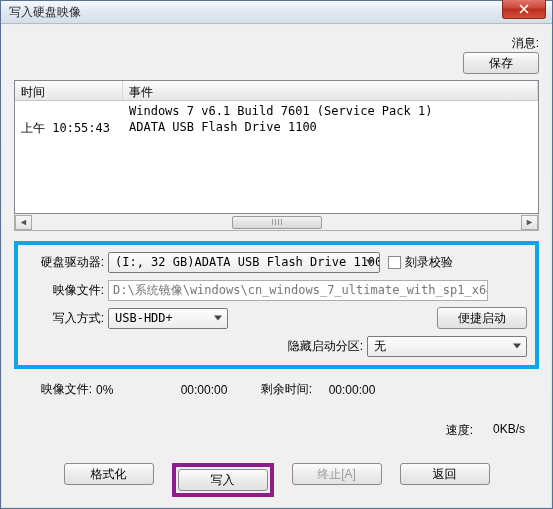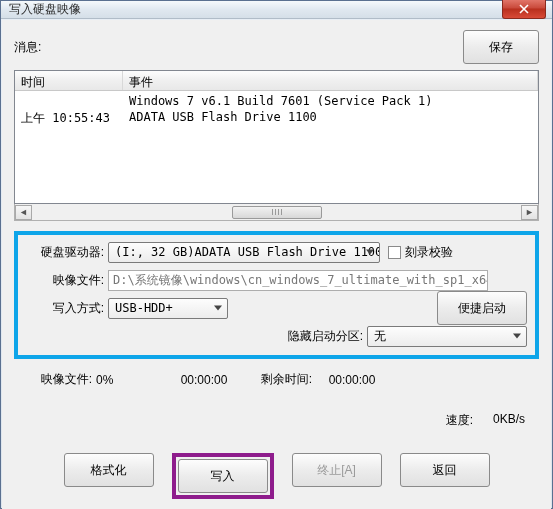--- a/index.html
+++ b/index.html
@@ -55,26 +55,27 @@
     flex: 1;
     background: #f0f0f0;
     margin: 1px;
     padding: 10px 12px;
     display: flex;
     flex-direction: column;
     gap: 6px;
   }
   .row-top {
     display: flex;
-    align-items: center;
+    align-items: flex-end;
     justify-content: space-between;
+    flex-direction: column;
   }
   .info-label { font-size: 12px; }
   .btn {
-    height: 34px;
+    height: 22px;
     min-width: 76px;
     background: linear-gradient(to bottom, #fdfdfd 0%, #ececec 50%, #e1e1e1 100%);
     border: 1px solid #8a8a8a;
     border-radius: 3px;
     font-size: 12px;
     padding: 0 10px;
     cursor: default;
     font-family: inherit;
   }
   .btn-wide { min-width: 90px; }

